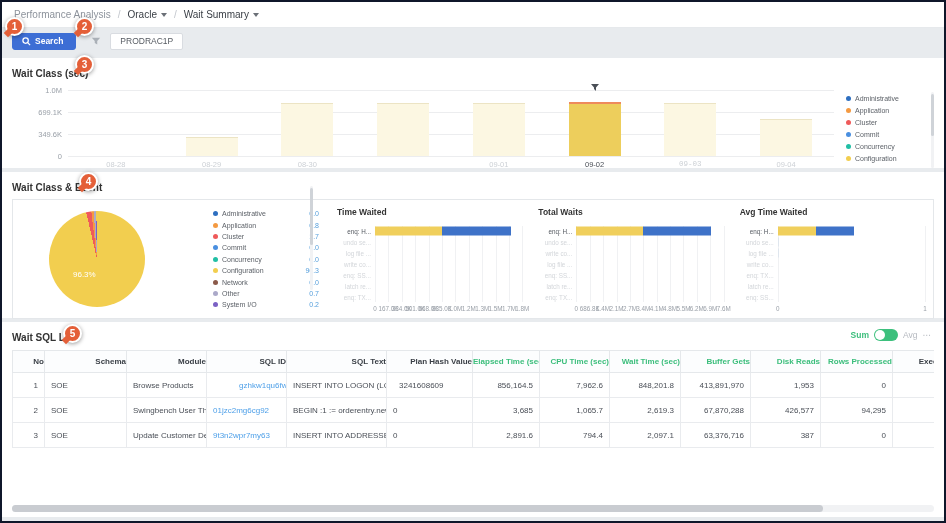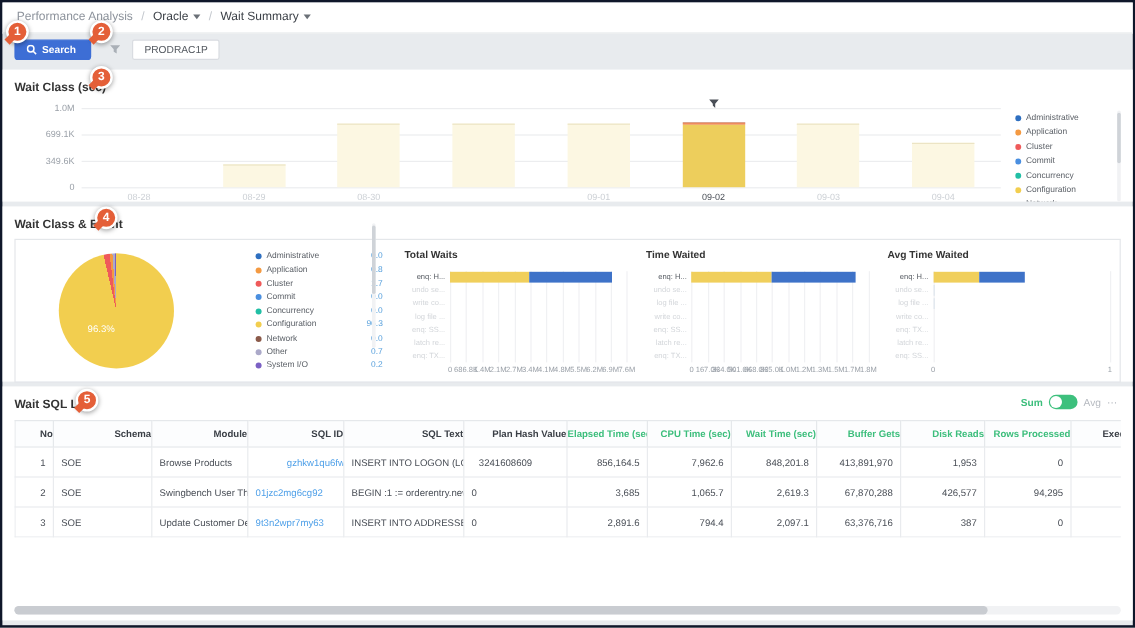--- a/index.html
+++ b/index.html
@@ -137,21 +137,21 @@
           <div class="wc-bar dim" style="left: 56.25%; height: 80.103%; background: rgb(252, 247, 226);"></div>
           <div class="wc-xlab sel" style="left: 68.75%;">09-02</div>
           <div class="wc-bar" style="left: 68.75%; height: 82.487%;">
             <div class="wc-seg" style="height: 1.15607%; background: rgb(143, 166, 192);"></div>
             <div class="wc-seg" style="height: 2.89017%; background: rgb(238, 138, 92);"></div>
             <div class="wc-seg" style="height: 95.9538%; background: rgb(237, 206, 92);"></div>
           </div>
           <div class="wc-marker" style="left: 68.75%;"><svg width="9" height="9" viewBox="0 0 9 9">
               <path d="M0.5 1h8L5.5 4.5v3.5L3.5 6V4.5z" fill="#4a4f57"></path>
             </svg></div>
-          <div class="wc-xlab" style="left: 81.25%;">09-03</div>
+          <div class="wc-xlab" style="left: 81.25%; font-family: Liberation Mono, monospace;">09-03</div>
           <div class="wc-bar dim" style="left: 81.25%; height: 80.103%; background: rgb(252, 247, 226);"></div>
           <div class="wc-xlab" style="left: 93.75%;">09-04</div>
           <div class="wc-bar dim" style="left: 93.75%; height: 56.2628%; background: rgb(252, 247, 226);"></div>
         </div>
       <div id="wc-legend">
           <div class="lg-item">
             <div class="lg-dot" style="background: rgb(46, 111, 192);"></div>
             <span>Administrative</span>
           </div>
           <div class="lg-item">
@@ -235,20 +235,60 @@
           </div>
           <div class="pl-row">
             <div class="lg-dot" style="background: rgb(123, 97, 196);"></div>
             <span>System I/O</span>
             <span class="pl-val">0.2</span>
           </div>
         </div>
       <div class="vscroll" id="pl-sb" style="position:absolute;left:308px;top:14px;height:104px">
           <div class="vthumb"></div>
         </div>
+      <div class="hbar" id="hbar-time">
+        <span class="hb-title">Time Waited</span>
+        <div class="hb-plot">
+            <div class="vline" style="left: 0%;"></div>
+            <div class="hb-xlab" style="left: 0%;">0</div>
+            <div class="vline" style="left: 9.09091%;"></div>
+            <div class="hb-xlab" style="left: 9.09091%;">167.0K</div>
+            <div class="vline" style="left: 18.1818%;"></div>
+            <div class="hb-xlab" style="left: 18.1818%;">334.0K</div>
+            <div class="vline" style="left: 27.2727%;"></div>
+            <div class="hb-xlab" style="left: 27.2727%;">501.0K</div>
+            <div class="vline" style="left: 36.3636%;"></div>
+            <div class="hb-xlab" style="left: 36.3636%;">668.0K</div>
+            <div class="vline" style="left: 45.4545%;"></div>
+            <div class="hb-xlab" style="left: 45.4545%;">835.0K</div>
+            <div class="vline" style="left: 54.5455%;"></div>
+            <div class="hb-xlab" style="left: 54.5455%;">1.0M</div>
+            <div class="vline" style="left: 63.6364%;"></div>
+            <div class="hb-xlab" style="left: 63.6364%;">1.2M</div>
+            <div class="vline" style="left: 72.7273%;"></div>
+            <div class="hb-xlab" style="left: 72.7273%;">1.3M</div>
+            <div class="vline" style="left: 81.8182%;"></div>
+            <div class="hb-xlab" style="left: 81.8182%;">1.5M</div>
+            <div class="vline" style="left: 90.9091%;"></div>
+            <div class="hb-xlab" style="left: 90.9091%;">1.7M</div>
+            <div class="vline" style="left: 100%;"></div>
+            <div class="hb-xlab" style="left: 100%;">1.8M</div>
+            <div class="hb-lab on" style="top: 7.14286%;">enq: H...</div>
+            <div class="hb-bar" style="top: 7.14286%; width: 100%;">
+              <div style="width: 45.4545%; background: rgb(240, 207, 92); flex: 0 0 auto;"></div>
+              <div style="width: 47.0876%; background: rgb(62, 114, 200); flex: 0 0 auto;"></div>
+            </div>
+            <div class="hb-lab" style="top: 21.4286%;">undo se...</div>
+            <div class="hb-lab" style="top: 35.7143%;">log file ...</div>
+            <div class="hb-lab" style="top: 50%;">write co...</div>
+            <div class="hb-lab" style="top: 64.2857%;">enq: SS...</div>
+            <div class="hb-lab" style="top: 78.5714%;">latch re...</div>
+            <div class="hb-lab" style="top: 92.8571%;">enq: TX...</div>
+          </div>
+      </div>
       <div class="hbar" id="hbar-total">
         <span class="hb-title">Total Waits</span>
         <div class="hb-plot">
             <div class="vline" style="left: 0%;"></div>
             <div class="hb-xlab" style="left: 0%;">0</div>
             <div class="vline" style="left: 9.09091%;"></div>
             <div class="hb-xlab" style="left: 9.09091%;">686.8K</div>
             <div class="vline" style="left: 18.1818%;"></div>
             <div class="hb-xlab" style="left: 18.1818%;">1.4M</div>
             <div class="vline" style="left: 27.2727%;"></div>
@@ -270,60 +310,20 @@
             <div class="vline" style="left: 100%;"></div>
             <div class="hb-xlab" style="left: 100%;">7.6M</div>
             <div class="hb-lab on" style="top: 7.14286%;">enq: H...</div>
             <div class="hb-bar" style="top: 7.14286%; width: 100%;">
               <div style="width: 45.0045%; background: rgb(240, 207, 92); flex: 0 0 auto;"></div>
               <div style="width: 46.3282%; background: rgb(62, 114, 200); flex: 0 0 auto;"></div>
             </div>
             <div class="hb-lab" style="top: 21.4286%;">undo se...</div>
             <div class="hb-lab" style="top: 35.7143%;">write co...</div>
             <div class="hb-lab" style="top: 50%;">log file ...</div>
-            <div class="hb-lab" style="top: 64.2857%;">enq: SS...</div>
-            <div class="hb-lab" style="top: 78.5714%;">latch re...</div>
-            <div class="hb-lab" style="top: 92.8571%;">enq: TX...</div>
-          </div>
-      </div>
-      <div class="hbar" id="hbar-time">
-        <span class="hb-title">Time Waited</span>
-        <div class="hb-plot">
-            <div class="vline" style="left: 0%;"></div>
-            <div class="hb-xlab" style="left: 0%;">0</div>
-            <div class="vline" style="left: 9.09091%;"></div>
-            <div class="hb-xlab" style="left: 9.09091%;">167.0K</div>
-            <div class="vline" style="left: 18.1818%;"></div>
-            <div class="hb-xlab" style="left: 18.1818%;">334.0K</div>
-            <div class="vline" style="left: 27.2727%;"></div>
-            <div class="hb-xlab" style="left: 27.2727%;">501.0K</div>
-            <div class="vline" style="left: 36.3636%;"></div>
-            <div class="hb-xlab" style="left: 36.3636%;">668.0K</div>
-            <div class="vline" style="left: 45.4545%;"></div>
-            <div class="hb-xlab" style="left: 45.4545%;">835.0K</div>
-            <div class="vline" style="left: 54.5455%;"></div>
-            <div class="hb-xlab" style="left: 54.5455%;">1.0M</div>
-            <div class="vline" style="left: 63.6364%;"></div>
-            <div class="hb-xlab" style="left: 63.6364%;">1.2M</div>
-            <div class="vline" style="left: 72.7273%;"></div>
-            <div class="hb-xlab" style="left: 72.7273%;">1.3M</div>
-            <div class="vline" style="left: 81.8182%;"></div>
-            <div class="hb-xlab" style="left: 81.8182%;">1.5M</div>
-            <div class="vline" style="left: 90.9091%;"></div>
-            <div class="hb-xlab" style="left: 90.9091%;">1.7M</div>
-            <div class="vline" style="left: 100%;"></div>
-            <div class="hb-xlab" style="left: 100%;">1.8M</div>
-            <div class="hb-lab on" style="top: 7.14286%;">enq: H...</div>
-            <div class="hb-bar" style="top: 7.14286%; width: 100%;">
-              <div style="width: 45.4545%; background: rgb(240, 207, 92); flex: 0 0 auto;"></div>
-              <div style="width: 47.0876%; background: rgb(62, 114, 200); flex: 0 0 auto;"></div>
-            </div>
-            <div class="hb-lab" style="top: 21.4286%;">undo se...</div>
-            <div class="hb-lab" style="top: 35.7143%;">log file ...</div>
-            <div class="hb-lab" style="top: 50%;">write co...</div>
             <div class="hb-lab" style="top: 64.2857%;">enq: SS...</div>
             <div class="hb-lab" style="top: 78.5714%;">latch re...</div>
             <div class="hb-lab" style="top: 92.8571%;">enq: TX...</div>
           </div>
       </div>
       <div class="hbar" id="hbar-avg">
         <span class="hb-title">Avg Time Waited</span>
         <div class="hb-plot">
             <div class="vline" style="left: 0%;"></div>
             <div class="hb-xlab" style="left: 0%;">0</div>

